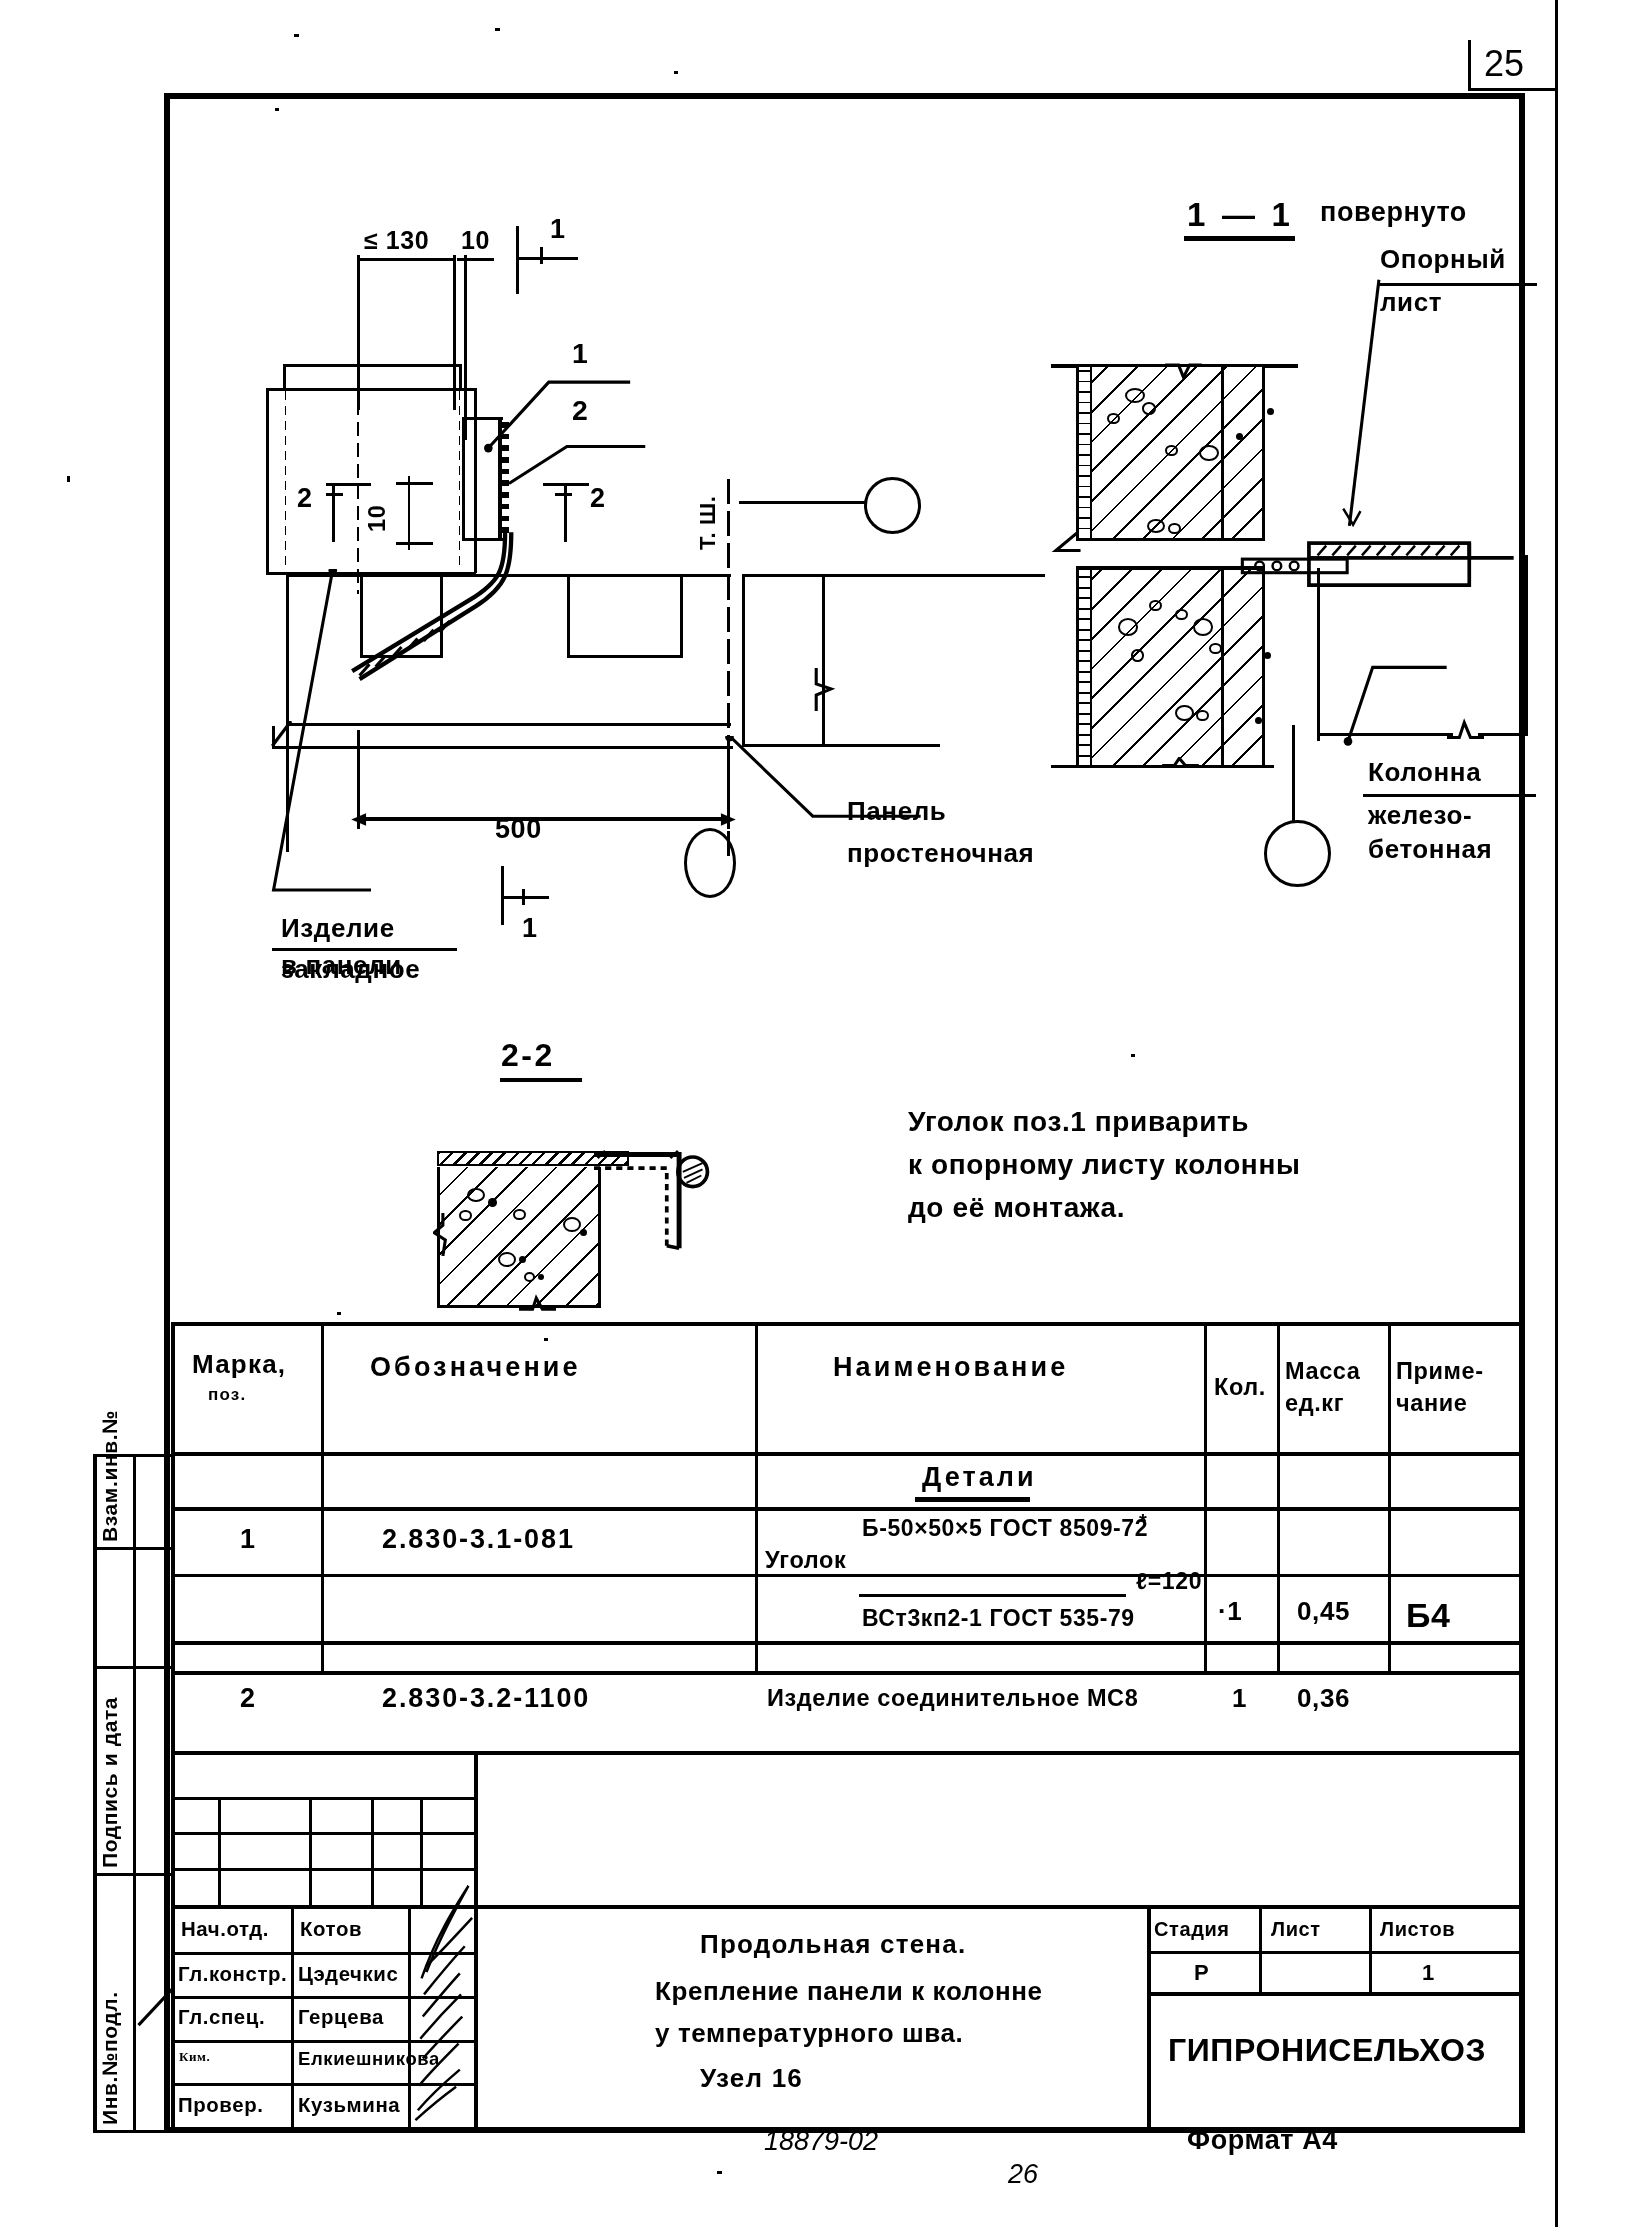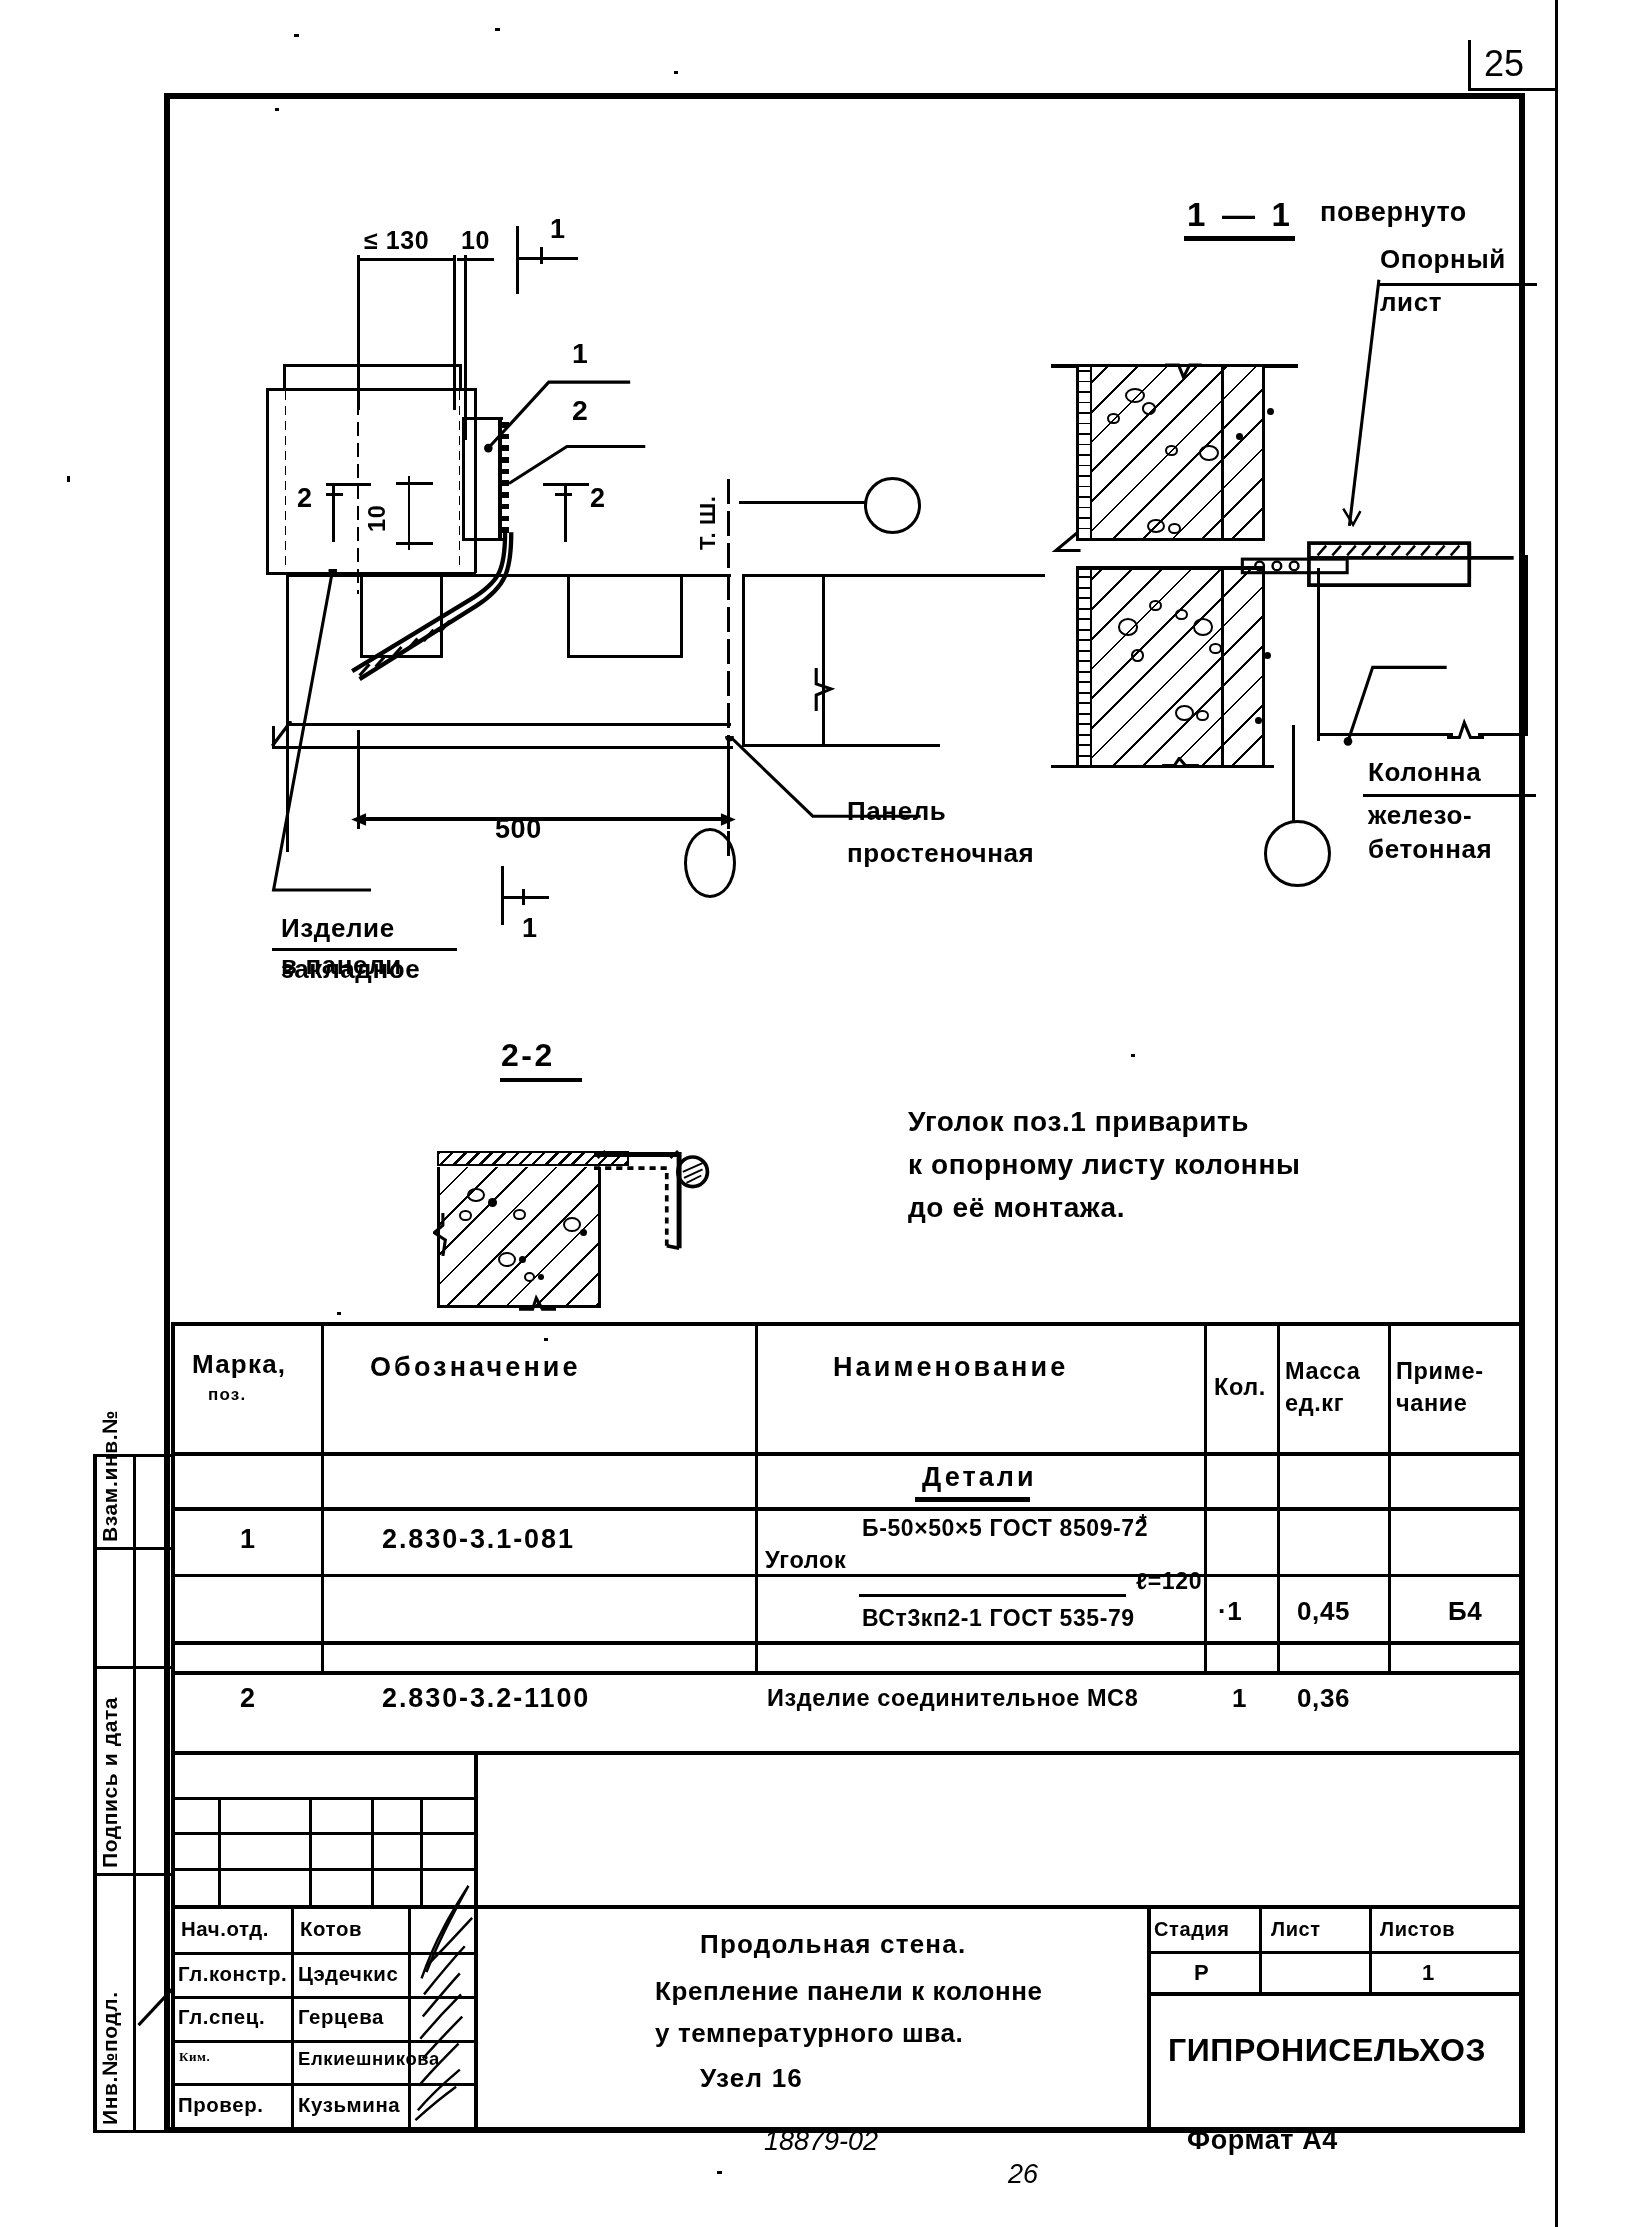--- a/index.html
+++ b/index.html
@@ -367,21 +367,21 @@
   <div class="txt hand" style="left:240px;top:1526px;font-size:27px;">1</div>
   <div class="txt hand" style="left:382px;top:1526px;font-size:27px;letter-spacing:1.9px;">2.830-3.1-081</div>
   <div class="txt hand" style="left:765px;top:1549px;font-size:23.5px;">Уголок</div>
   <div class="txt hand" style="left:862px;top:1517px;font-size:23px;">Б-50×50×5 ГОСТ 8509-72</div>
   <div class="txt hand" style="left:1139px;top:1511px;font-size:20px;">*</div>
   <div class="ln" style="left:859px;top:1594px;width:267px;height:3.1px;"></div>
   <div class="txt hand" style="left:862px;top:1607px;font-size:23px;">ВСт3кп2-1 ГОСТ 535-79</div>
   <div class="txt hand" style="left:1136px;top:1570px;font-size:23px;">ℓ=120</div>
   <div class="txt hand" style="left:1218px;top:1598px;font-size:26px;">·1</div>
   <div class="txt hand" style="left:1297px;top:1598px;font-size:26px;">0,45</div>
-  <div class="txt hand" style="left:1406px;top:1598px;font-size:26px;margin-left:42px;">Б4</div>
+  <div class="txt hand" style="left:1406px;top:1598px;font-size:34px;">Б4</div>
 
   <div class="txt hand" style="left:240px;top:1685px;font-size:27px;">2</div>
   <div class="txt hand" style="left:382px;top:1685px;font-size:27px;letter-spacing:1.9px;">2.830-3.2-1100</div>
   <div class="txt hand" style="left:767px;top:1687px;font-size:23.5px;">Изделие соединительное МС8</div>
   <div class="txt hand" style="left:1232px;top:1685px;font-size:26px;">1</div>
   <div class="txt hand" style="left:1297px;top:1685px;font-size:26px;">0,36</div>
   <div class="txt hand" style="left:1406px;top:1685px;font-size:26px;"></div>
 
   <div class="ln" style="left:93px;top:1454px;width:3.7px;height:679px;"></div>
   <div class="ln" style="left:133px;top:1454px;width:2.5px;height:679px;"></div>

